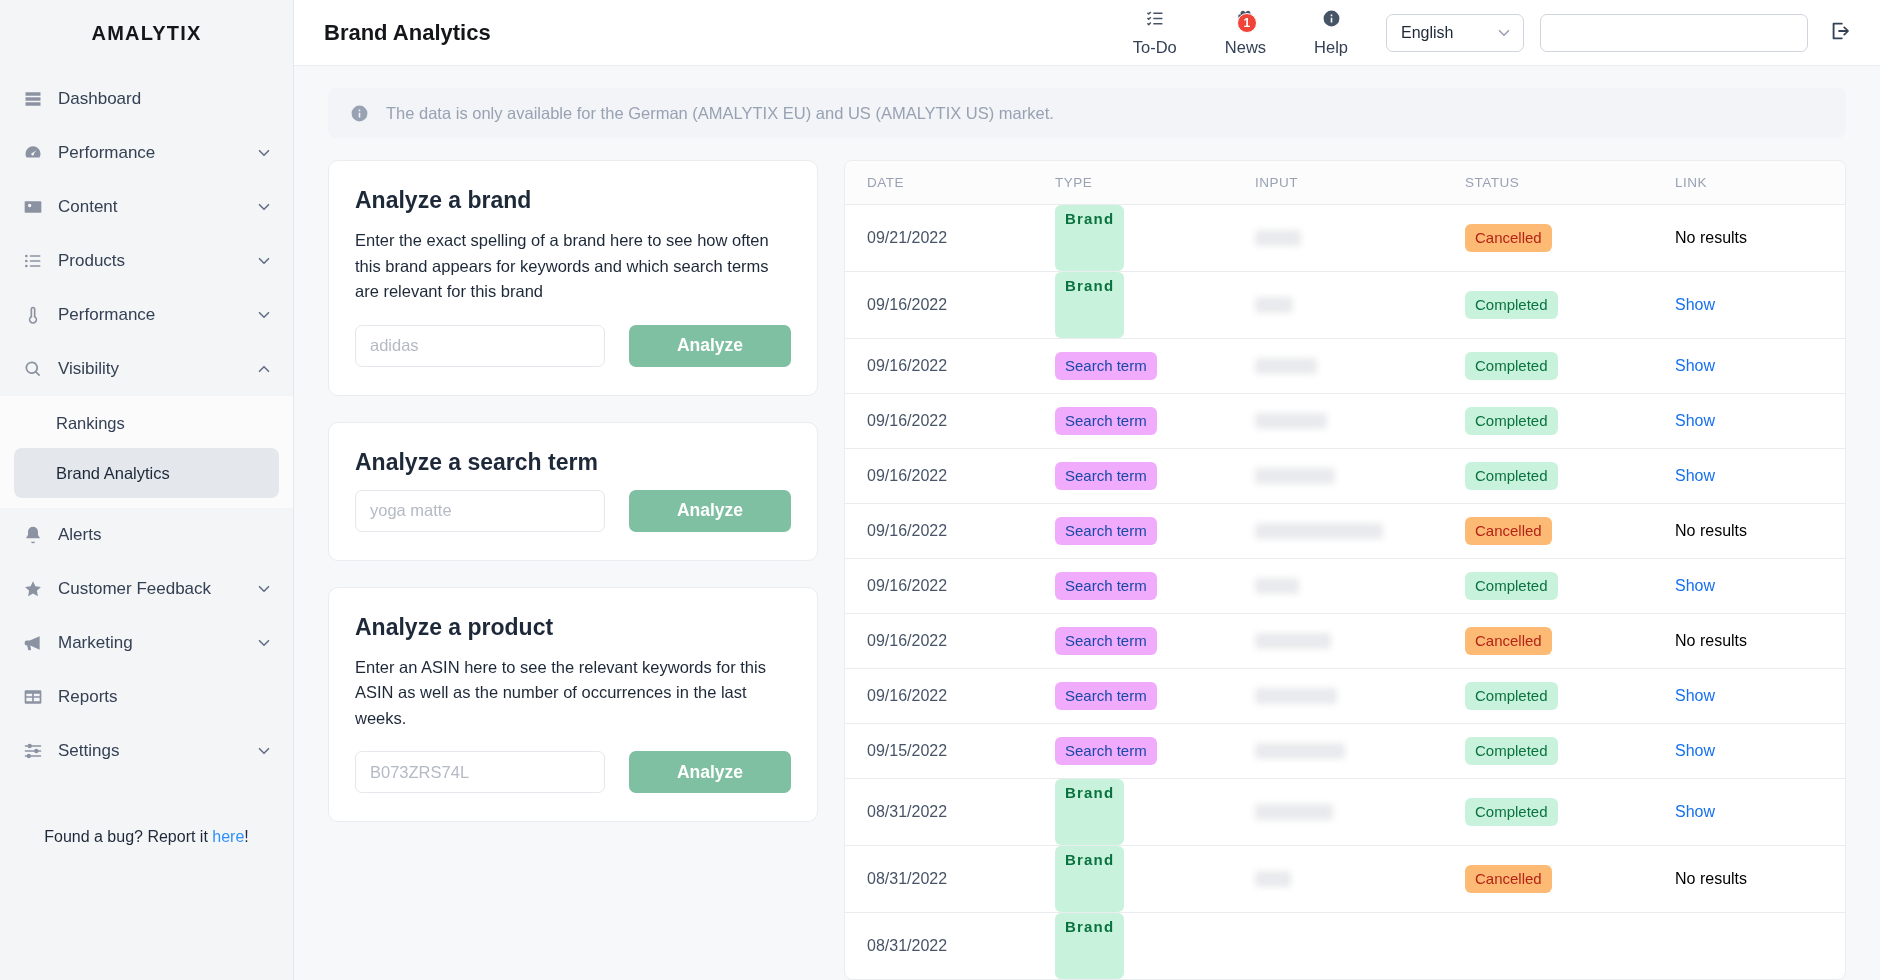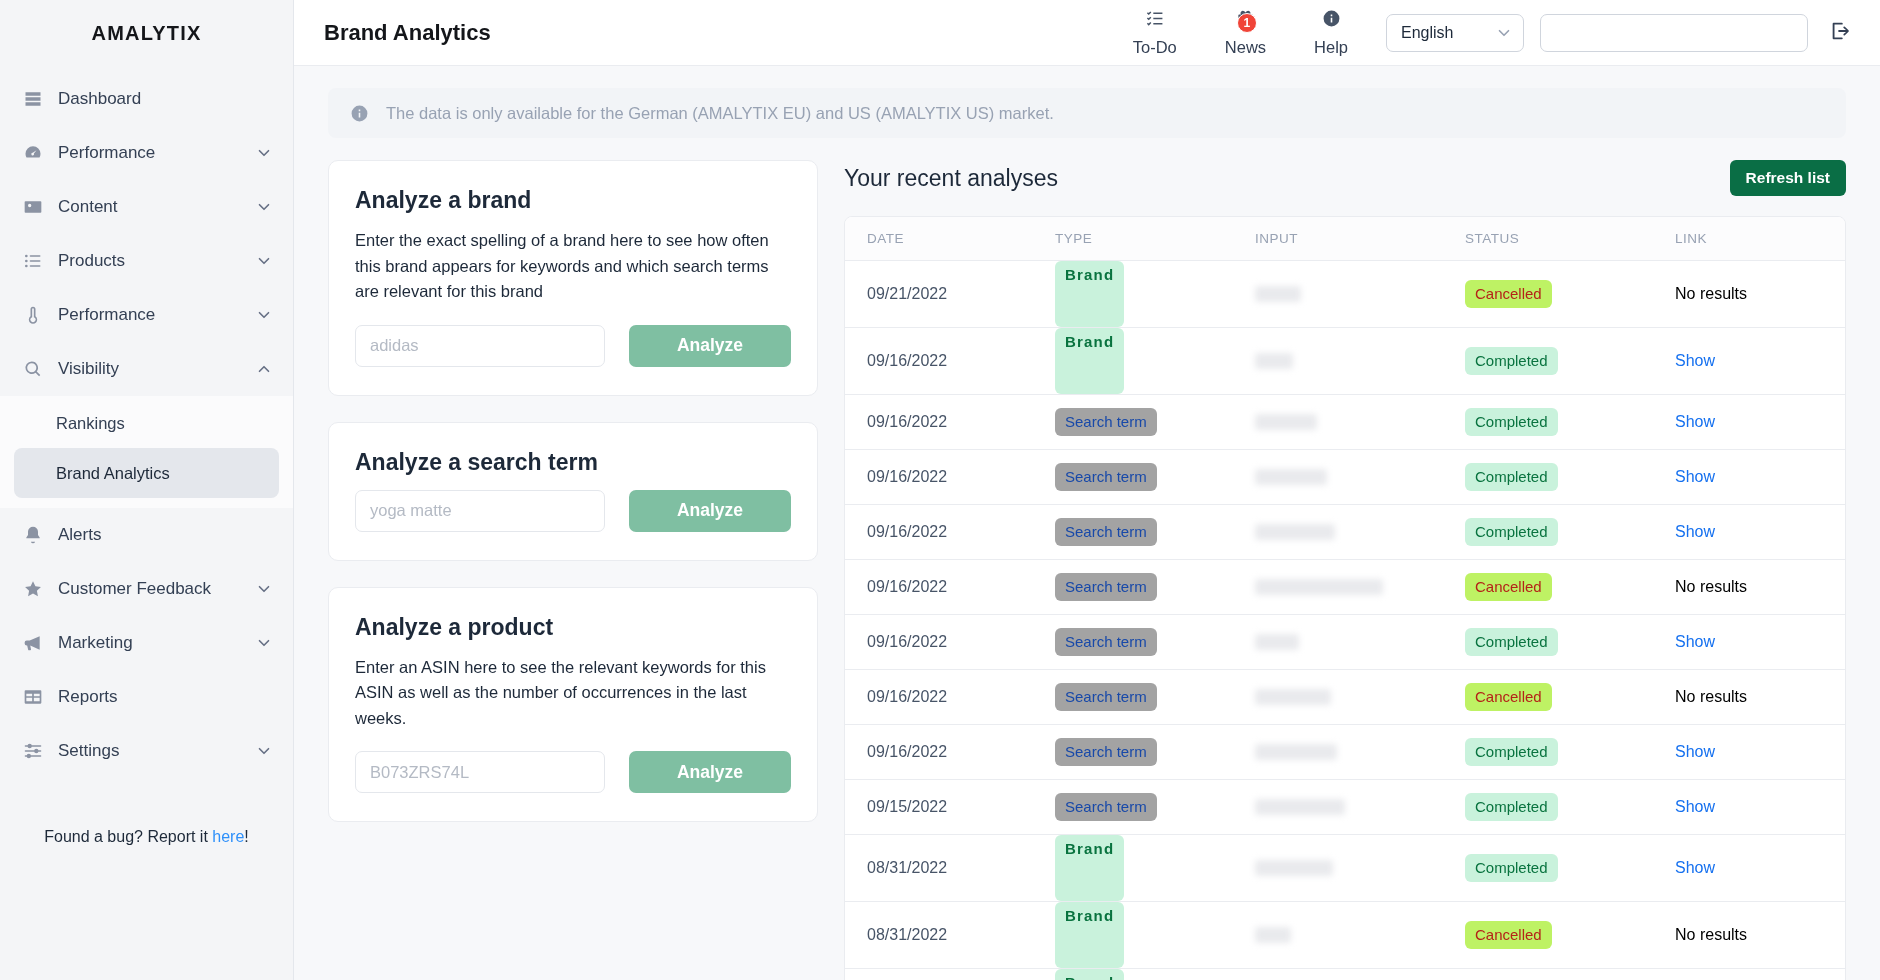--- a/index.html
+++ b/index.html
@@ -145,23 +145,23 @@
   thead th.c-stat  { width: 21%; }
   thead th.c-link  { width: 17%; }
   tbody td { padding: 0; height: 55px; border-bottom: 1px solid #eaecf0; vertical-align: middle; font-size: 16px; color: #344054; }
   tbody tr:last-child td { border-bottom: none; }
   td.c-date { padding-left: 22px; color: #475467; }
   .pill {
     display: inline-block; border-radius: 6px; padding: 4px 10px;
     font-size: 15px; line-height: 1.3;
   }
   .pill.brand { background: #c9f2dc; color: #09733f; }
-  .pill.search { background: #a3a3a3; color: #1849a9; }
+  .pill.search { background: #f0abfc; color: #1849a9; }
   .pill.completed { background: #c9f2dc; color: #09733f; }
-  .pill.cancelled { background: #bef264; color: #b42318; text-align: center; }
+  .pill.cancelled { background: #fdba74; color: #b42318; text-align: center; }
   .blurbox { height: 16px; border-radius: 3px; background: #e9eaed; filter: blur(3.4px); }
   .link-show { color: #1570ef; cursor: pointer; }
   .link-none { color: #000000; }
 </style>
 </head>
 <body>
 
 <div class="app">
 
   <aside class="sidebar">
@@ -389,24 +389,20 @@
               <h3>Analyze a product</h3>
               <p>Enter an ASIN here to see the relevant keywords for this ASIN as well as the number of occurrences in the last weeks.</p>
               <div class="card-row">
                 <input class="card-input" type="text" placeholder="B073ZRS74L" style="">
                 <button class="analyze-btn">Analyze</button>
               </div>
             </div>
           </div>
 
         <div class="right-col">
-          <div class="rc-head">
-            <div class="rc-title">Your recent analyses</div>
-            <button class="refresh-btn">Refresh list</button>
-          </div>
           <div class="table-wrap">
             <table>
               <thead>
                 <tr>
                   <th class="c-date">DATE</th>
                   <th class="c-type">TYPE</th>
                   <th class="c-input">INPUT</th>
                   <th class="c-stat">STATUS</th>
                   <th class="c-link">LINK</th>
                 </tr>

